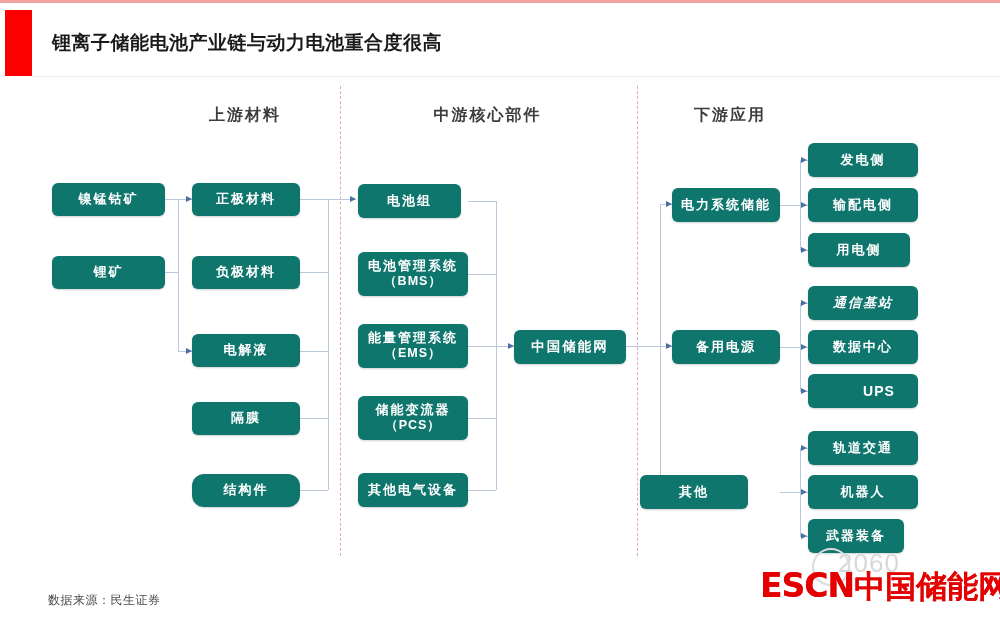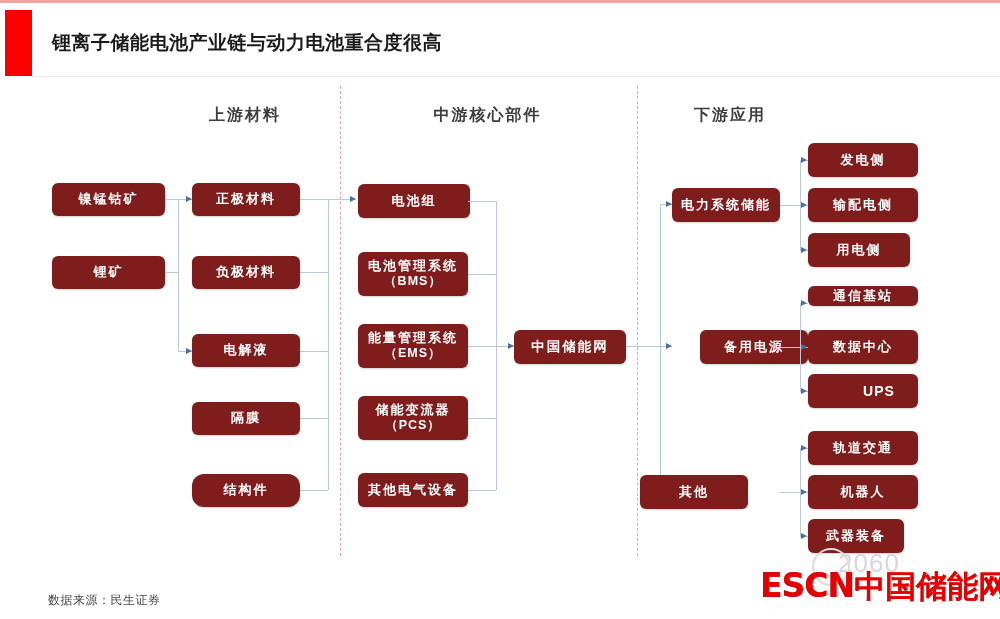--- a/index.html
+++ b/index.html
@@ -40,21 +40,21 @@
   .col-header{
     position:absolute;top:103px;height:24px;
     font-size:16px;font-weight:700;color:#3d3d3d;
     text-align:center;line-height:24px;letter-spacing:2px;
     font-family:"Liberation Serif","DejaVu Serif",serif;
   }
 
   
   .node{
     position:absolute;
-    background:#7f1d1d;
+    background:#0f766e;
     border-radius:6px;
     color:#ffffff;
     font-size:13px;
     font-weight:700;
     letter-spacing:2px;
     display:flex;align-items:center;justify-content:center;
     text-align:left;
     box-shadow:0 1px 2px rgba(0,0,0,.18);
     font-family:"Liberation Serif","DejaVu Serif",serif;
     line-height:1.15;
@@ -139,21 +139,21 @@
 
   <div class="line h" style="left:300px;top:199px;width:28px;"></div>
   <div class="line h" style="left:300px;top:272px;width:28px;"></div>
   <div class="line h" style="left:300px;top:351px;width:28px;"></div>
   <div class="line h" style="left:300px;top:418px;width:28px;"></div>
   <div class="line h" style="left:300px;top:490px;width:28px;"></div>
   <div class="line v" style="left:328px;top:199px;height:291px;"></div>
   <div class="line h" style="left:328px;top:199px;width:28px;"></div>
   <div class="arrow" style="left:350px;top:195.5px;"></div>
 
-  <div class="node" style="left:358px;top:184px;width:112px;height:34px;">
+  <div class="node" style="left:358px;top:184px;width:103px;height:34px;">
     <span>电池组</span>
   </div>
   <div class="node two-line" style="left:358px;top:252px;width:110px;height:44px;">
     <span>电池管理系统</span>
     <span class="l2">（BMS）</span>
   </div>
   <div class="node two-line" style="left:358px;top:324px;width:110px;height:44px;">
     <span>能量管理系统</span>
     <span class="l2">（EMS）</span>
   </div>
@@ -192,31 +192,31 @@
   <div class="line h" style="left:800px;top:205px;width:8px;"></div>
   <div class="line h" style="left:800px;top:250px;width:8px;"></div>
   <div class="arrow" style="left:801px;top:156.5px;"></div>
   <div class="arrow" style="left:801px;top:201.5px;"></div>
   <div class="arrow" style="left:801px;top:246.5px;"></div>
 
   <div class="node" style="left:808px;top:143px;width:110px;height:34px;">发电侧</div>
   <div class="node" style="left:808px;top:188px;width:110px;height:34px;">输配电侧</div>
   <div class="node" style="left:808px;top:233px;width:102px;height:34px;">用电侧</div>
 
-  <div class="node" style="left:672px;top:330px;width:108px;height:34px;margin-left:28px;">备用电源</div>
+  <div class="node" style="left:672px;top:330px;width:108px;height:34px;">备用电源</div>
   <div class="line h" style="left:780px;top:347px;width:20px;"></div>
   <div class="line v" style="left:800px;top:303px;height:88px;"></div>
   <div class="line h" style="left:800px;top:303px;width:8px;"></div>
   <div class="line h" style="left:800px;top:347px;width:8px;"></div>
   <div class="line h" style="left:800px;top:391px;width:8px;"></div>
   <div class="arrow" style="left:801px;top:299.5px;"></div>
   <div class="arrow" style="left:801px;top:343.5px;"></div>
   <div class="arrow" style="left:801px;top:387.5px;"></div>
 
-  <div class="node" style="left:808px;top:286px;width:110px;height:20px;">通信基站</div>
+  <div class="node" style="left:808px;top:286px;width:110px;height:34px;font-style:italic;">通信基站</div>
   <div class="node" style="left:808px;top:330px;width:110px;height:34px;">数据中心</div>
   <div class="node ups" style="left:808px;top:374px;width:110px;height:34px;padding-left:36px;">UPS</div>
 
   <div class="node" style="left:640px;top:475px;width:108px;height:34px;">其他</div>
   <div class="line h" style="left:780px;top:492px;width:20px;"></div>
   <div class="line v" style="left:800px;top:448px;height:88px;"></div>
   <div class="line h" style="left:800px;top:448px;width:8px;"></div>
   <div class="line h" style="left:800px;top:492px;width:8px;"></div>
   <div class="line h" style="left:800px;top:536px;width:8px;"></div>
   <div class="arrow" style="left:801px;top:444.5px;"></div>

